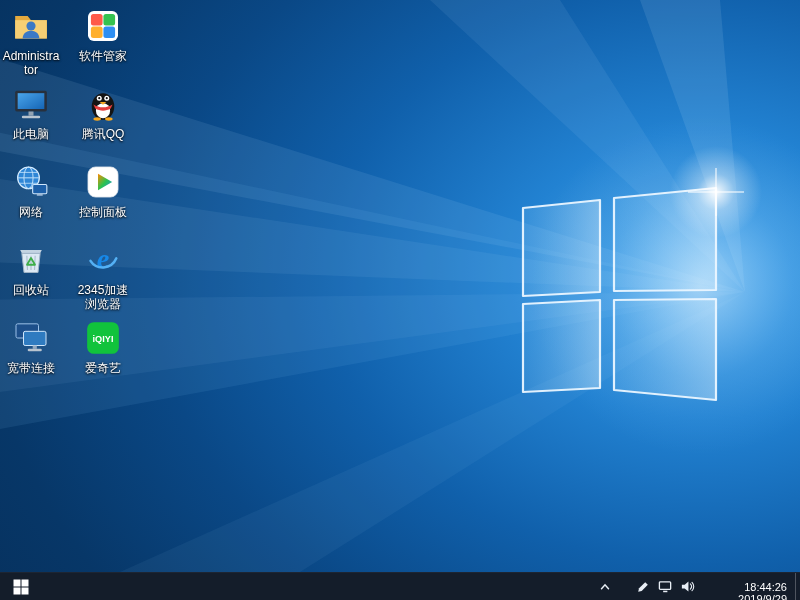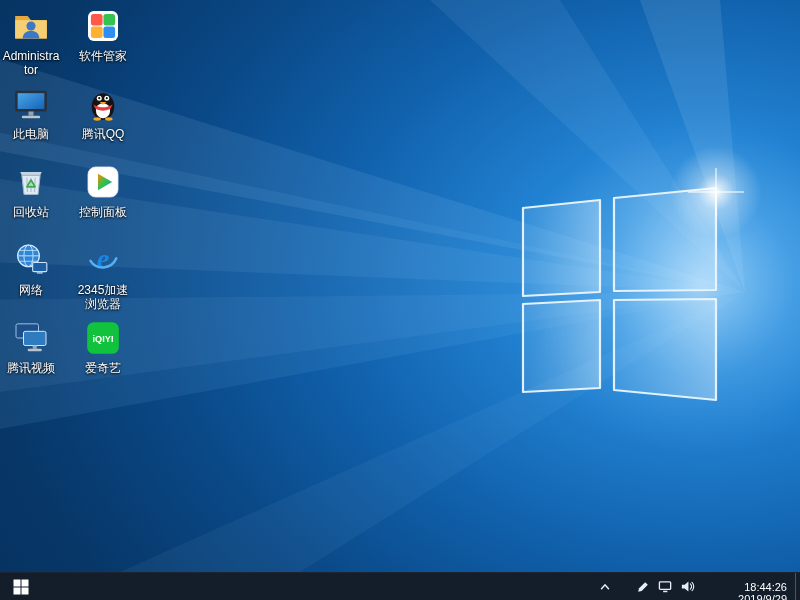--- a/index.html
+++ b/index.html
@@ -108,59 +108,59 @@
           <rect x="21" y="33" width="6" height="5" fill="#93a3b3"></rect>
           <rect x="13" y="38" width="22" height="3" rx="1.5" fill="#b9c4cf"></rect>
         </svg>
       </div>
       <div class="lbl">此电脑</div>
     </div>
 
     <div class="di">
       <div class="glyph">
         <svg viewBox="0 0 48 48" width="40" height="40">
-          <path d="M11 12h26l-2 4H13z" fill="#c4d4e2"></path>
-          <path d="M13 16h22l-2.6 23H15.6z" fill="#dde9f4" stroke="#9fb4c6" stroke-width="1.2"></path>
-          <line x1="19" y1="19" x2="19.8" y2="36" stroke="#aebfce" stroke-width="1.4"></line>
-          <line x1="24" y1="19" x2="24" y2="36" stroke="#aebfce" stroke-width="1.4"></line>
-          <line x1="29" y1="19" x2="28.2" y2="36" stroke="#aebfce" stroke-width="1.4"></line>
-          <path d="M24 21.5l4.8 8.2H19.2z" fill="none" stroke="#3fae4a" stroke-width="2.2" stroke-linejoin="round"></path>
-        </svg>
-      </div>
-      <div class="lbl">回收站</div>
-    </div>
-
-    <div class="di">
-      <div class="glyph">
-        <svg viewBox="0 0 48 48" width="40" height="40">
           <circle cx="21" cy="19" r="13" fill="#2f86d6" stroke="#d6ecff" stroke-width="1.5"></circle>
           <ellipse cx="21" cy="19" rx="5.5" ry="13" fill="none" stroke="#bfe0fa" stroke-width="1.2"></ellipse>
           <line x1="8" y1="19" x2="34" y2="19" stroke="#bfe0fa" stroke-width="1.2"></line>
           <line x1="10" y1="12.5" x2="32" y2="12.5" stroke="#bfe0fa" stroke-width="1"></line>
           <line x1="10" y1="25.5" x2="32" y2="25.5" stroke="#bfe0fa" stroke-width="1"></line>
           <rect x="26" y="27" width="17" height="11" rx="1.5" fill="#1c5fa8" stroke="#cfe6fb" stroke-width="1.3"></rect>
           <rect x="31" y="38" width="7" height="2.5" fill="#9db9d6"></rect>
         </svg>
       </div>
       <div class="lbl">网络</div>
     </div>
 
+    <div class="di">
+      <div class="glyph">
+        <svg viewBox="0 0 48 48" width="40" height="40">
+          <path d="M11 12h26l-2 4H13z" fill="#c4d4e2"></path>
+          <path d="M13 16h22l-2.6 23H15.6z" fill="#dde9f4" stroke="#9fb4c6" stroke-width="1.2"></path>
+          <line x1="19" y1="19" x2="19.8" y2="36" stroke="#aebfce" stroke-width="1.4"></line>
+          <line x1="24" y1="19" x2="24" y2="36" stroke="#aebfce" stroke-width="1.4"></line>
+          <line x1="29" y1="19" x2="28.2" y2="36" stroke="#aebfce" stroke-width="1.4"></line>
+          <path d="M24 21.5l4.8 8.2H19.2z" fill="none" stroke="#3fae4a" stroke-width="2.2" stroke-linejoin="round"></path>
+        </svg>
+      </div>
+      <div class="lbl">回收站</div>
+    </div>
+
 
 
     <div class="di">
       <div class="glyph">
         <svg viewBox="0 0 48 48" width="40" height="40">
           <rect x="6" y="7" width="27" height="17" rx="2" fill="#1d4f8a" stroke="#9cc1e8" stroke-width="1.2"></rect>
           <rect x="17" y="24" width="5" height="3" fill="#6e8aa8"></rect>
           <rect x="15" y="16" width="27" height="17" rx="2" fill="#2f7bc0" stroke="#cfe6fb" stroke-width="1.2"></rect>
           <rect x="26" y="33" width="5" height="4" fill="#93a9c0"></rect>
           <rect x="20" y="37" width="17" height="3" rx="1.5" fill="#b9c4cf"></rect>
         </svg>
       </div>
-      <div class="lbl">腾讯视频</div>
+      <div class="lbl">宽带连接</div>
     </div>
 
   </div>
 
   <div class="icon-col col-2">
 
     <div class="di">
       <div class="glyph">
         <svg viewBox="0 0 48 48" width="40" height="40">
           <rect x="6" y="6" width="36" height="36" rx="7" fill="#ffffff"></rect>

